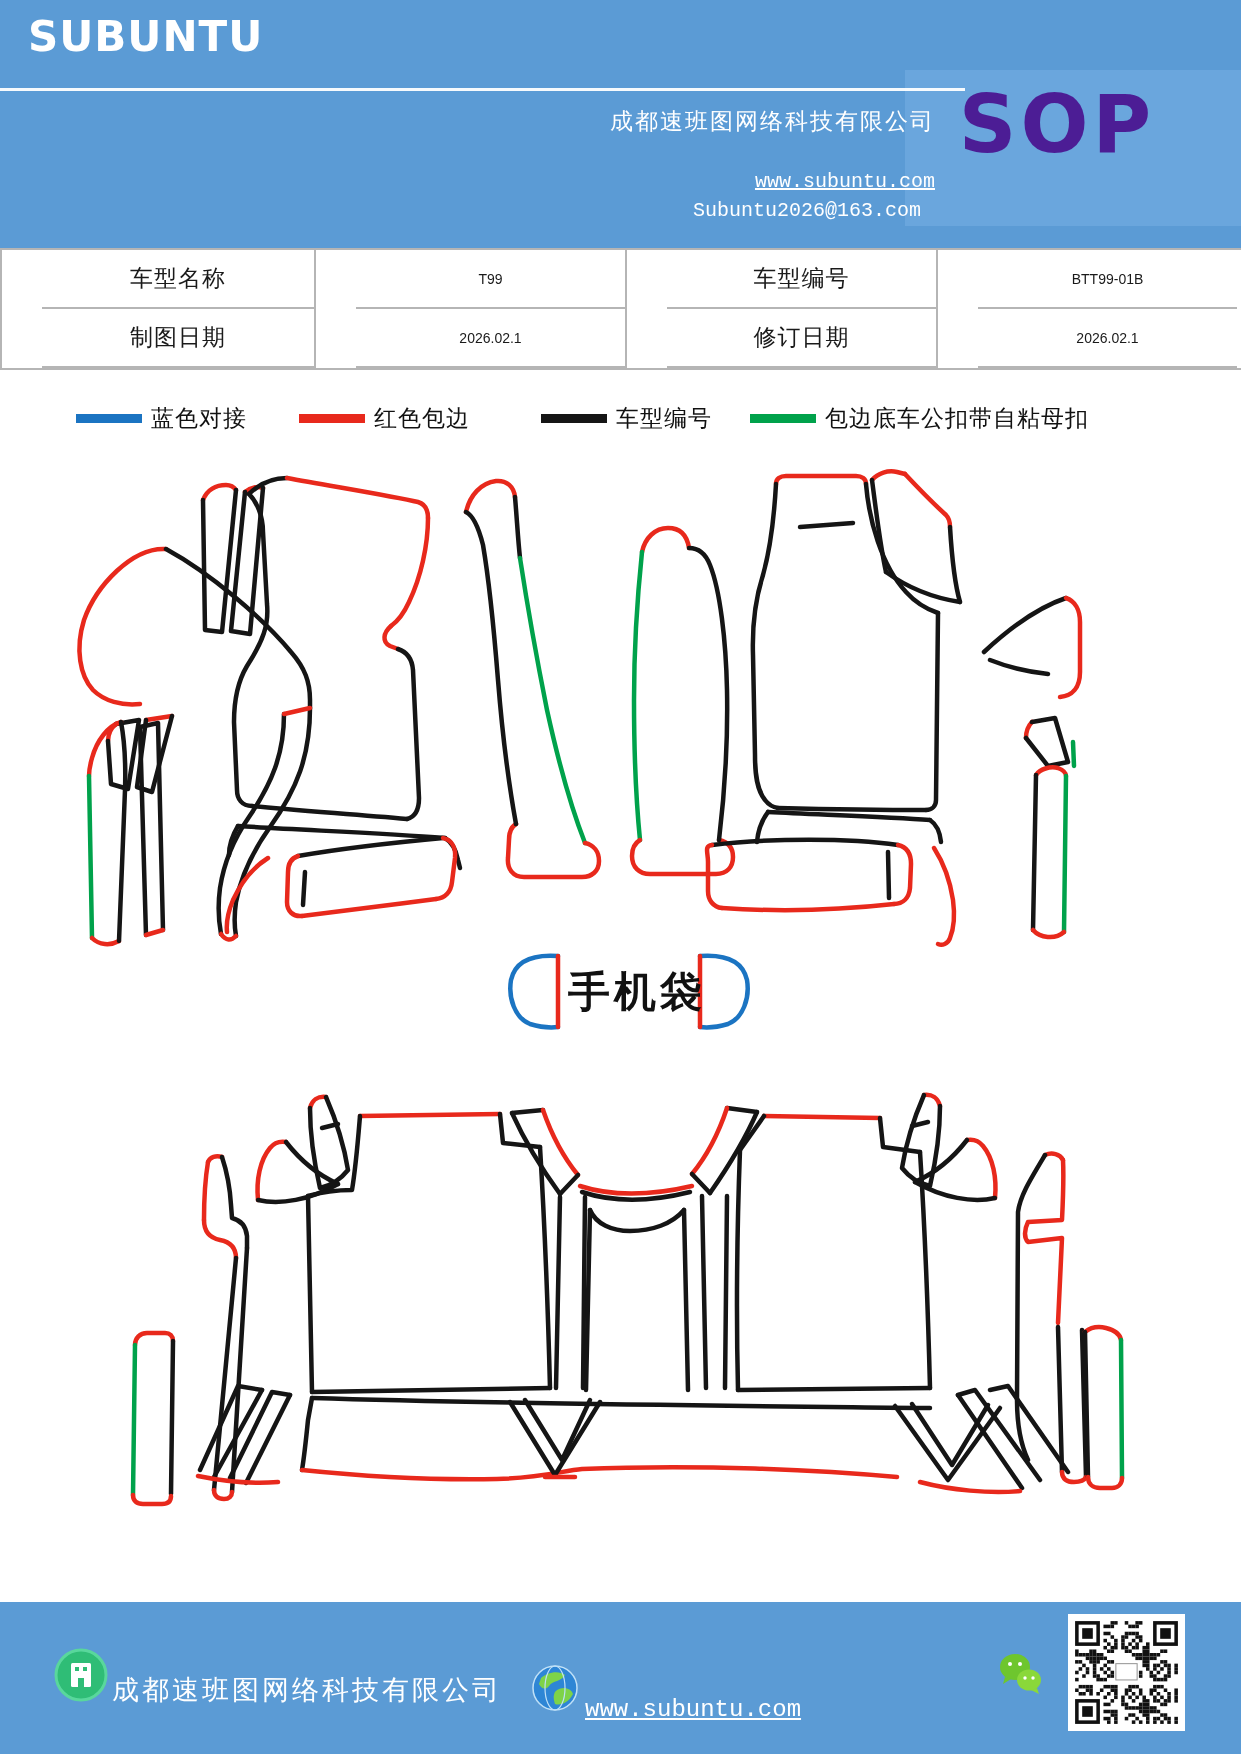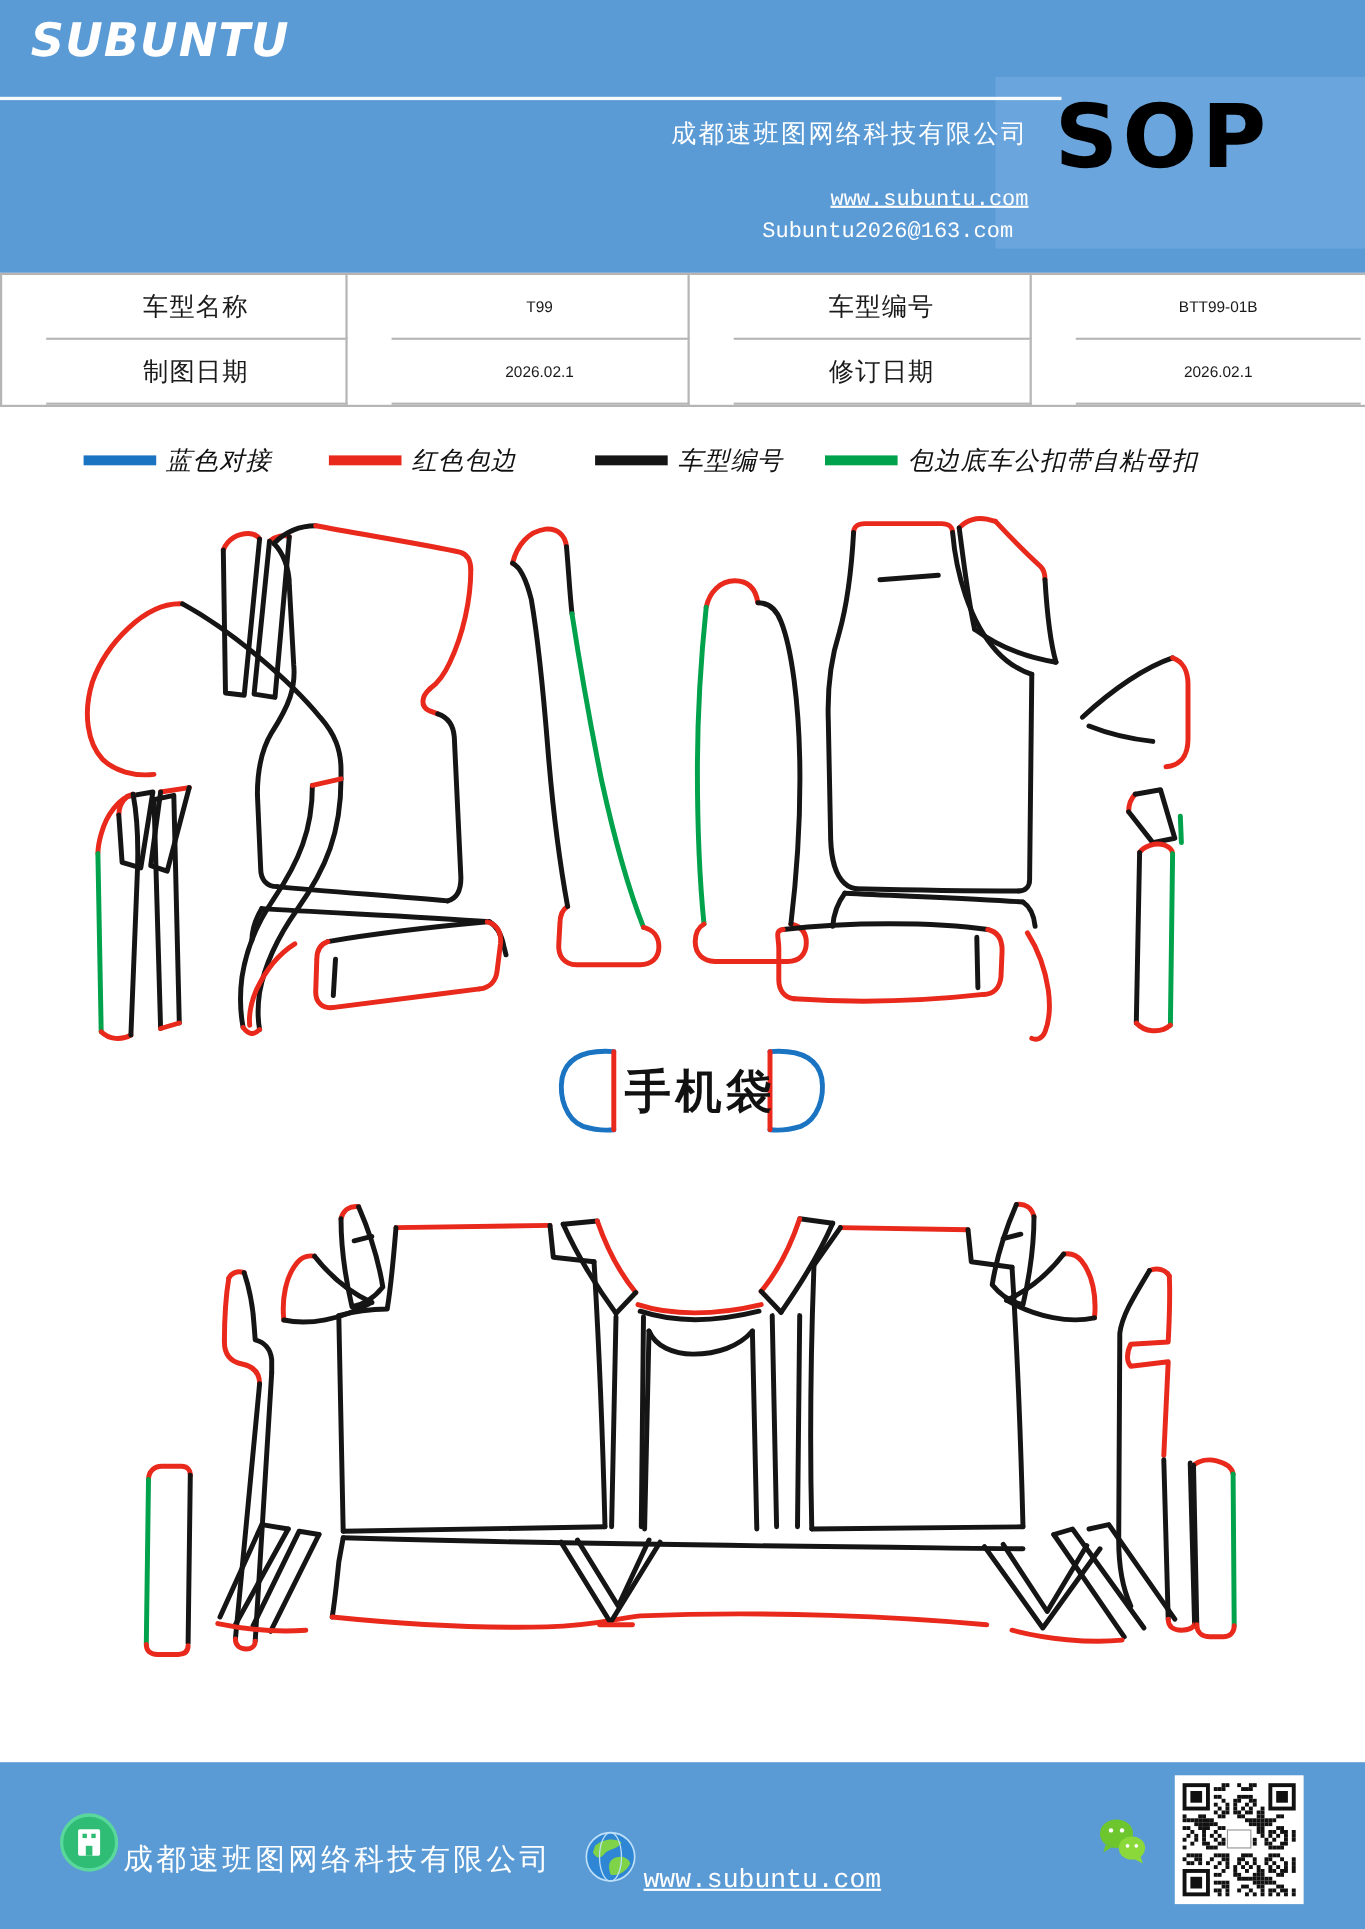--- a/index.html
+++ b/index.html
@@ -2,41 +2,41 @@
 <html style="--c-header-blue: #5b9bd5; --c-sop-panel: #6aa6dd; --c-footer-blue: #5b9bd5; --c-line-black: #151515; --c-line-red: #e8291c; --c-line-green: #00a24b; --c-line-blue: #1b74c2; --c-table-border: #b5b5b5;"><head>
 <meta charset="utf-8">
 <style>
   html,body{margin:0;padding:0;background:#e9e9e9;}
   .page{position:relative;width:1241px;height:1754px;margin:0 auto;background:#fff;overflow:hidden;
         font-family:"Liberation Sans","DejaVu Sans",sans-serif;}
   
   .header{position:absolute;left:0;top:0;width:1241px;height:248px;background:var(--c-header-blue,#5b9bd5);}
   .sop-panel{position:absolute;left:905px;top:70px;width:336px;height:156px;background:var(--c-sop-panel,#69a5db);}
   .logo{position:absolute;left:28px;top:12px;color:#fff;font-size:42px;font-weight:800;
-        font-family:"DejaVu Sans","Liberation Sans",sans-serif;letter-spacing:1px;font-style:italic;}
+        font-family:"DejaVu Sans","Liberation Sans",sans-serif;letter-spacing:1px;}
   .hdr-line{position:absolute;left:0;top:88px;width:965px;height:3px;background:rgba(255,255,255,.95);}
   .doc-title{position:absolute;left:28px;top:146px;color:#fff;font-size:31px;font-weight:700;letter-spacing:2px;}
   .hdr-company{position:absolute;left:530px;top:106px;width:405px;text-align:right;color:#fff;font-size:23px;
         font-family:"Liberation Serif","DejaVu Serif",serif;letter-spacing:2px;}
   .hdr-site{position:absolute;left:630px;top:170px;width:305px;text-align:right;color:#fff;font-size:20px;
         font-family:"Liberation Mono","DejaVu Sans Mono",monospace;text-decoration:underline;}
   .hdr-mail{position:absolute;left:616px;top:199px;width:305px;text-align:right;color:#fff;font-size:20px;
         font-family:"Liberation Mono","DejaVu Sans Mono",monospace;}
-  .sop-big{position:absolute;left:905px;top:78px;width:304px;text-align:center;color:#000000;font-size:80px;
+  .sop-big{position:absolute;left:905px;top:78px;width:304px;text-align:center;color:#4c1d95;font-size:80px;
         font-weight:800;font-family:"DejaVu Sans","Liberation Sans",sans-serif;letter-spacing:4px;}
   
   .info-table{position:absolute;left:0;top:248px;width:1239px;border:2px solid var(--c-table-border,#b5b5b5);
         border-bottom-width:2px;display:grid;grid-template-columns:314px 311px 311px 299px;}
   .cell{height:57px;border-right:2px solid var(--c-table-border,#b5b5b5);border-bottom:2px solid var(--c-table-border,#b5b5b5);
         display:flex;align-items:center;justify-content:center;color:#1a1a1a;background:#fff;margin-left:40px;}
   .cell:nth-child(4n){border-right:none;}
   .cell.lbl{font-size:23px;letter-spacing:1px;}
   .cell.val{font-size:14px;font-weight:400;}
   
-  .legend-item{position:absolute;top:402px;height:32px;display:flex;align-items:center;font-style:italic;}
+  .legend-item{position:absolute;top:402px;height:32px;display:flex;align-items:center;}
   .legend-bar{display:inline-block;width:66px;height:9px;margin-right:9px;}
   .legend-label{font-size:23px;color:#111;letter-spacing:1px;white-space:nowrap;}
   
   svg.diag{position:absolute;left:0;}
   svg.diag path{fill:none;stroke-width:4.5;stroke-linecap:round;stroke-linejoin:round;}
   path.k{stroke:var(--c-line-black,#141414);}
   path.r{stroke:var(--c-line-red,#e8291c);}
   path.g{stroke:var(--c-line-green,#00a24b);}
   path.b{stroke:var(--c-line-blue,#1b74c2);stroke-width:5;}
   text.bag{font-size:42px;font-weight:700;fill:#111;font-family:"Liberation Sans","DejaVu Sans",sans-serif;letter-spacing:4px;}

